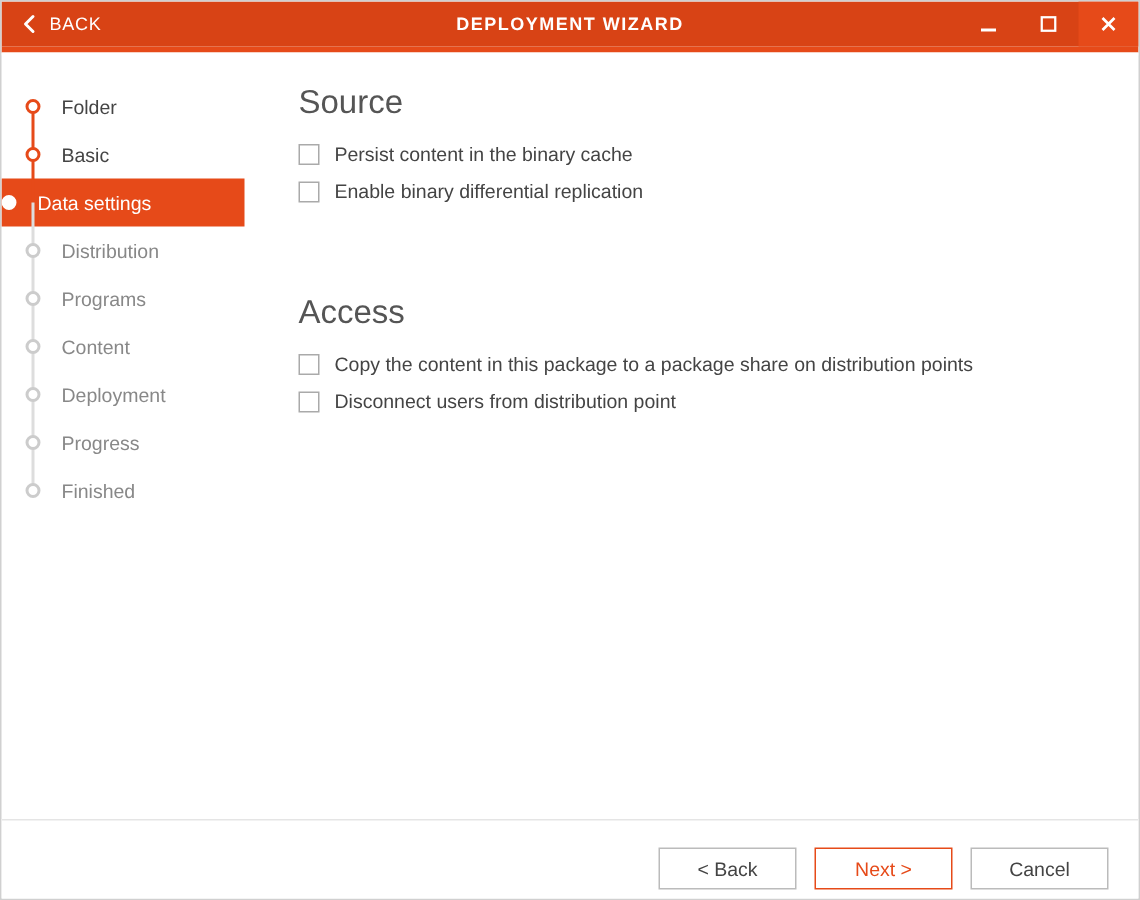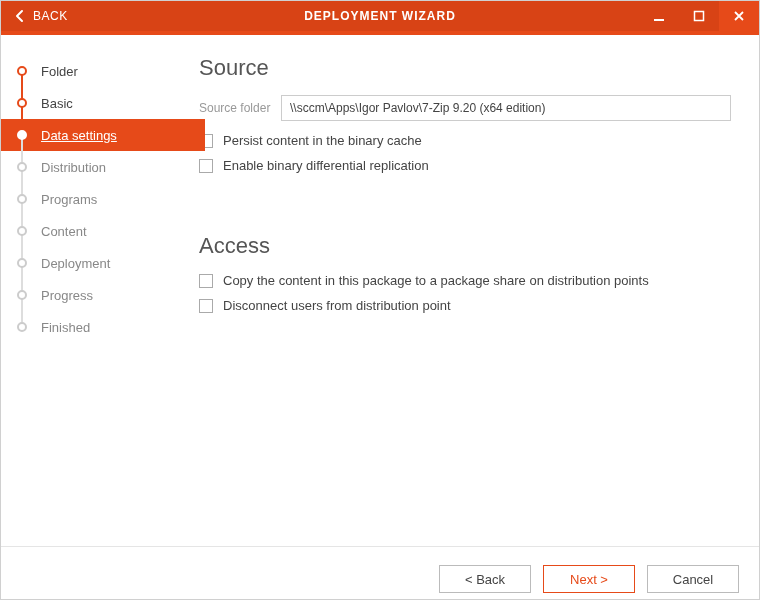--- a/index.html
+++ b/index.html
@@ -103,23 +103,21 @@
   .step .label {
     margin-left: 14px;
     color: #888;
     font-size: 13px;
   }
   .step.done .label { color: #444; }
   .step.current {
     background: #e64a19;
     color: #fff;
     margin-left: -16px;
-    padding-left: 16px;
-    width: 204px;
-    text-decoration: underline;
+    width: 162px;
   }
   .step.current .label { color: #fff; }
   .step.current .dot { border-color: #fff; background: #fff; margin-left:0; }
   
   .step.current .connector { left: 20px; background:#ddd; }
   
   .step.current { position: relative; }
 
   
   .main {
@@ -277,24 +275,20 @@
       <div class="step">
         <span class="dot"></span>
         <span class="label">Finished</span>
 
       </div>
     </div>
   </div>
 
   <div class="main">
     <div class="section-title">Source</div>
-    <div class="form-row">
-      <span class="form-label">Source folder</span>
-      <input class="text-input" type="text" value="\\sccm\Apps\Igor Pavlov\7-Zip 9.20 (x64 edition)" style="">
-    </div>
     <div class="check-row">
       <span class="cbox"></span>
       <span class="ctext">Persist content in the binary cache</span>
     </div>
     <div class="check-row">
       <span class="cbox"></span>
       <span class="ctext">Enable binary differential replication</span>
     </div>
 
     <div class="section-gap"></div>

